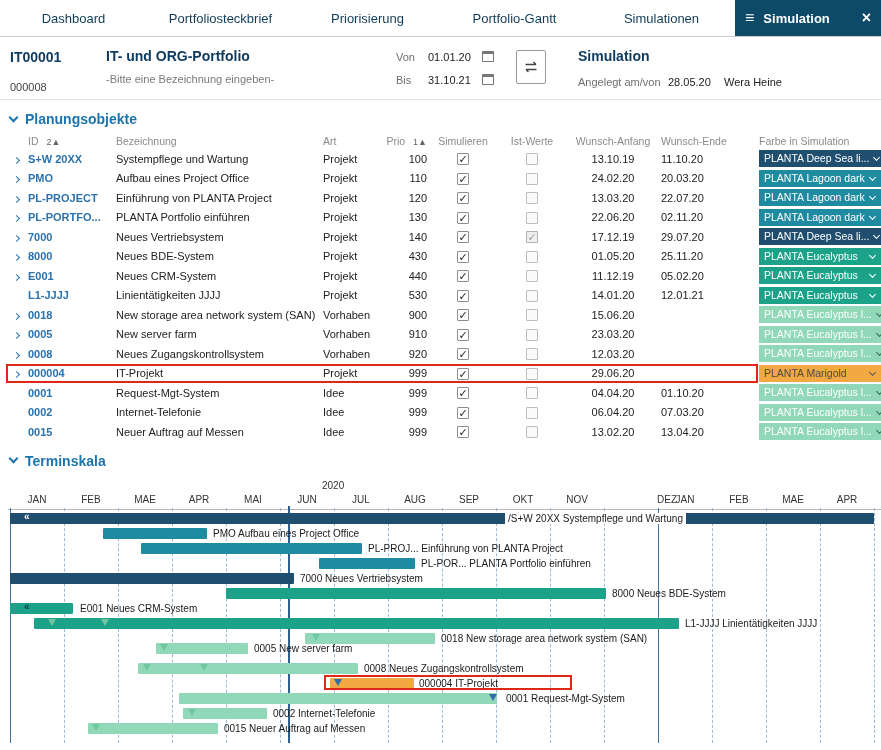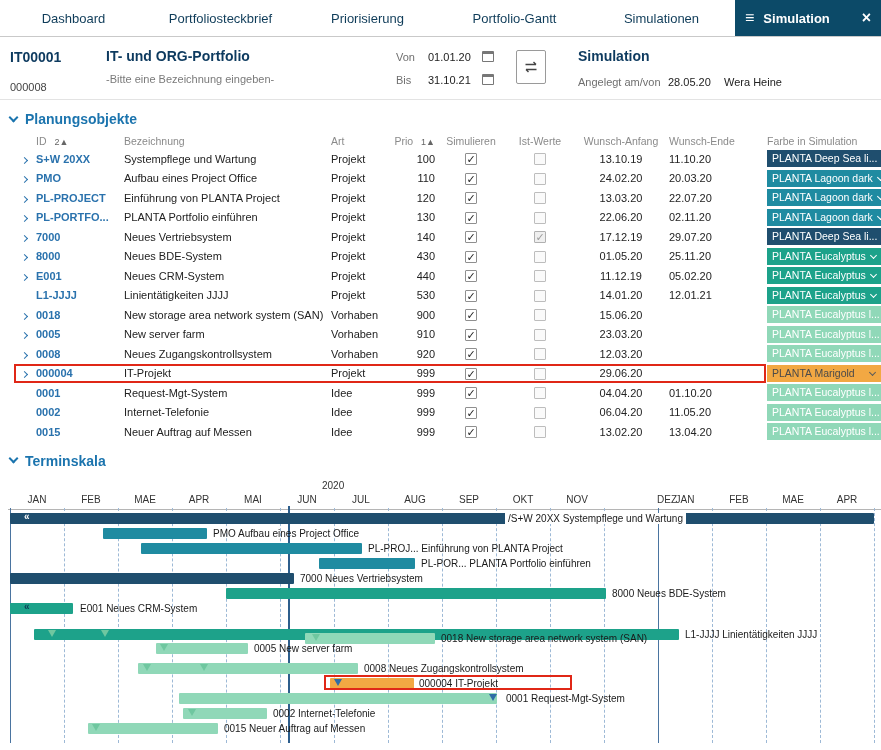--- a/index.html
+++ b/index.html
@@ -36,21 +36,21 @@
   .h-created-l { left:578px; top:39px; } .h-created-d { left:668px; top:39px; }
   .h-created-b { left:724px; top:39px; }
 
   
   .sec-title { display:flex; align-items:center; gap:8px; padding:11px 0 6px 10px;
     font-size:14px; font-weight:bold; color:#1b74ae; }
   .sec-chev { display:inline-block; width:7px; height:7px; border-right:2px solid #1b74ae;
     border-bottom:2px solid #1b74ae; transform:rotate(45deg); margin-top:-4px; cursor:pointer; }
 
   
-  .po-table { padding-left:18px; font-size:11px; }
+  .po-table { padding-left:10px; font-size:11px; }
   .po-head { display:flex; align-items:center; height:16px; color:#8a8a8a; font-size:10.5px; }
   .cell { flex:none; }
   .c-exp { width:18px; }
   .c-id { width:88px; }
   .c-name { width:207px; }
   .c-art { width:62px; }
   .c-prio { width:42px; text-align:right; }
   .c-sim { width:72px; text-align:center; }
   .c-ist { width:66px; text-align:center; }
   .c-anf { width:96px; text-align:center; }
@@ -345,21 +345,21 @@
       </div>
       <div class="po-row">
         <span class="cell c-exp"></span>
         <span class="cell c-id id">0002</span>
         <span class="cell c-name">Internet-Telefonie</span>
         <span class="cell c-art">Idee</span>
         <span class="cell c-prio">999</span>
         <span class="cell c-sim"><span class="cb">✓</span></span>
         <span class="cell c-ist"><span class="cb empty"></span></span>
         <span class="cell c-anf">06.04.20</span>
-        <span class="cell c-end">11.05.20</span>
+        <span class="cell c-end">07.03.20</span>
         <span class="cell c-farbe">
           <span class="farbe-cell t-light chev-dark" style="background:#90d8b8">PLANTA Eucalyptus l...<span class="fchev"></span></span>
         </span>
       </div>
       <div class="po-row">
         <span class="cell c-exp"></span>
         <span class="cell c-id id">0015</span>
         <span class="cell c-name">Neuer Auftrag auf Messen</span>
         <span class="cell c-art">Idee</span>
         <span class="cell c-prio">999</span>
@@ -439,21 +439,21 @@
     </div>
     <div class="g-row" style="top: 109px;">
       <div class="g-bar" style="left: 226px; width: 380px; background: rgb(29, 162, 138);"></div>
       <span class="g-label" style="left: 612px;">8000 Neues BDE-System</span>
     </div>
     <div class="g-row" style="top: 124px;">
       <div class="g-bar" style="left: 10px; width: 63px; background: rgb(29, 162, 138);"></div>
       <span class="g-cont" style="left: 24px; color: rgb(12, 60, 85);">«</span>
       <span class="g-label" style="left: 80px;">E001 Neues CRM-System</span>
     </div>
-    <div class="g-row" style="top: 139px; margin-top: 11px;">
+    <div class="g-row" style="top: 139px;">
       <div class="g-bar hatch" style="left: 34px; width: 645px; background: rgb(29, 162, 138);"></div>
       <span class="g-marker" style="left: 48px;"></span>
       <span class="g-marker" style="left: 101px;"></span>
       <span class="g-label" style="left: 685px;">L1-JJJJ Linientätigkeiten JJJJ</span>
     </div>
     <div class="g-row" style="top: 154px;">
       <div class="g-bar" style="left: 305px; width: 130px; background: rgb(144, 216, 184);"></div>
       <span class="g-marker" style="left: 312px;"></span>
       <span class="g-label" style="left: 441px;">0018 New storage area network system (SAN)</span>
     </div>

